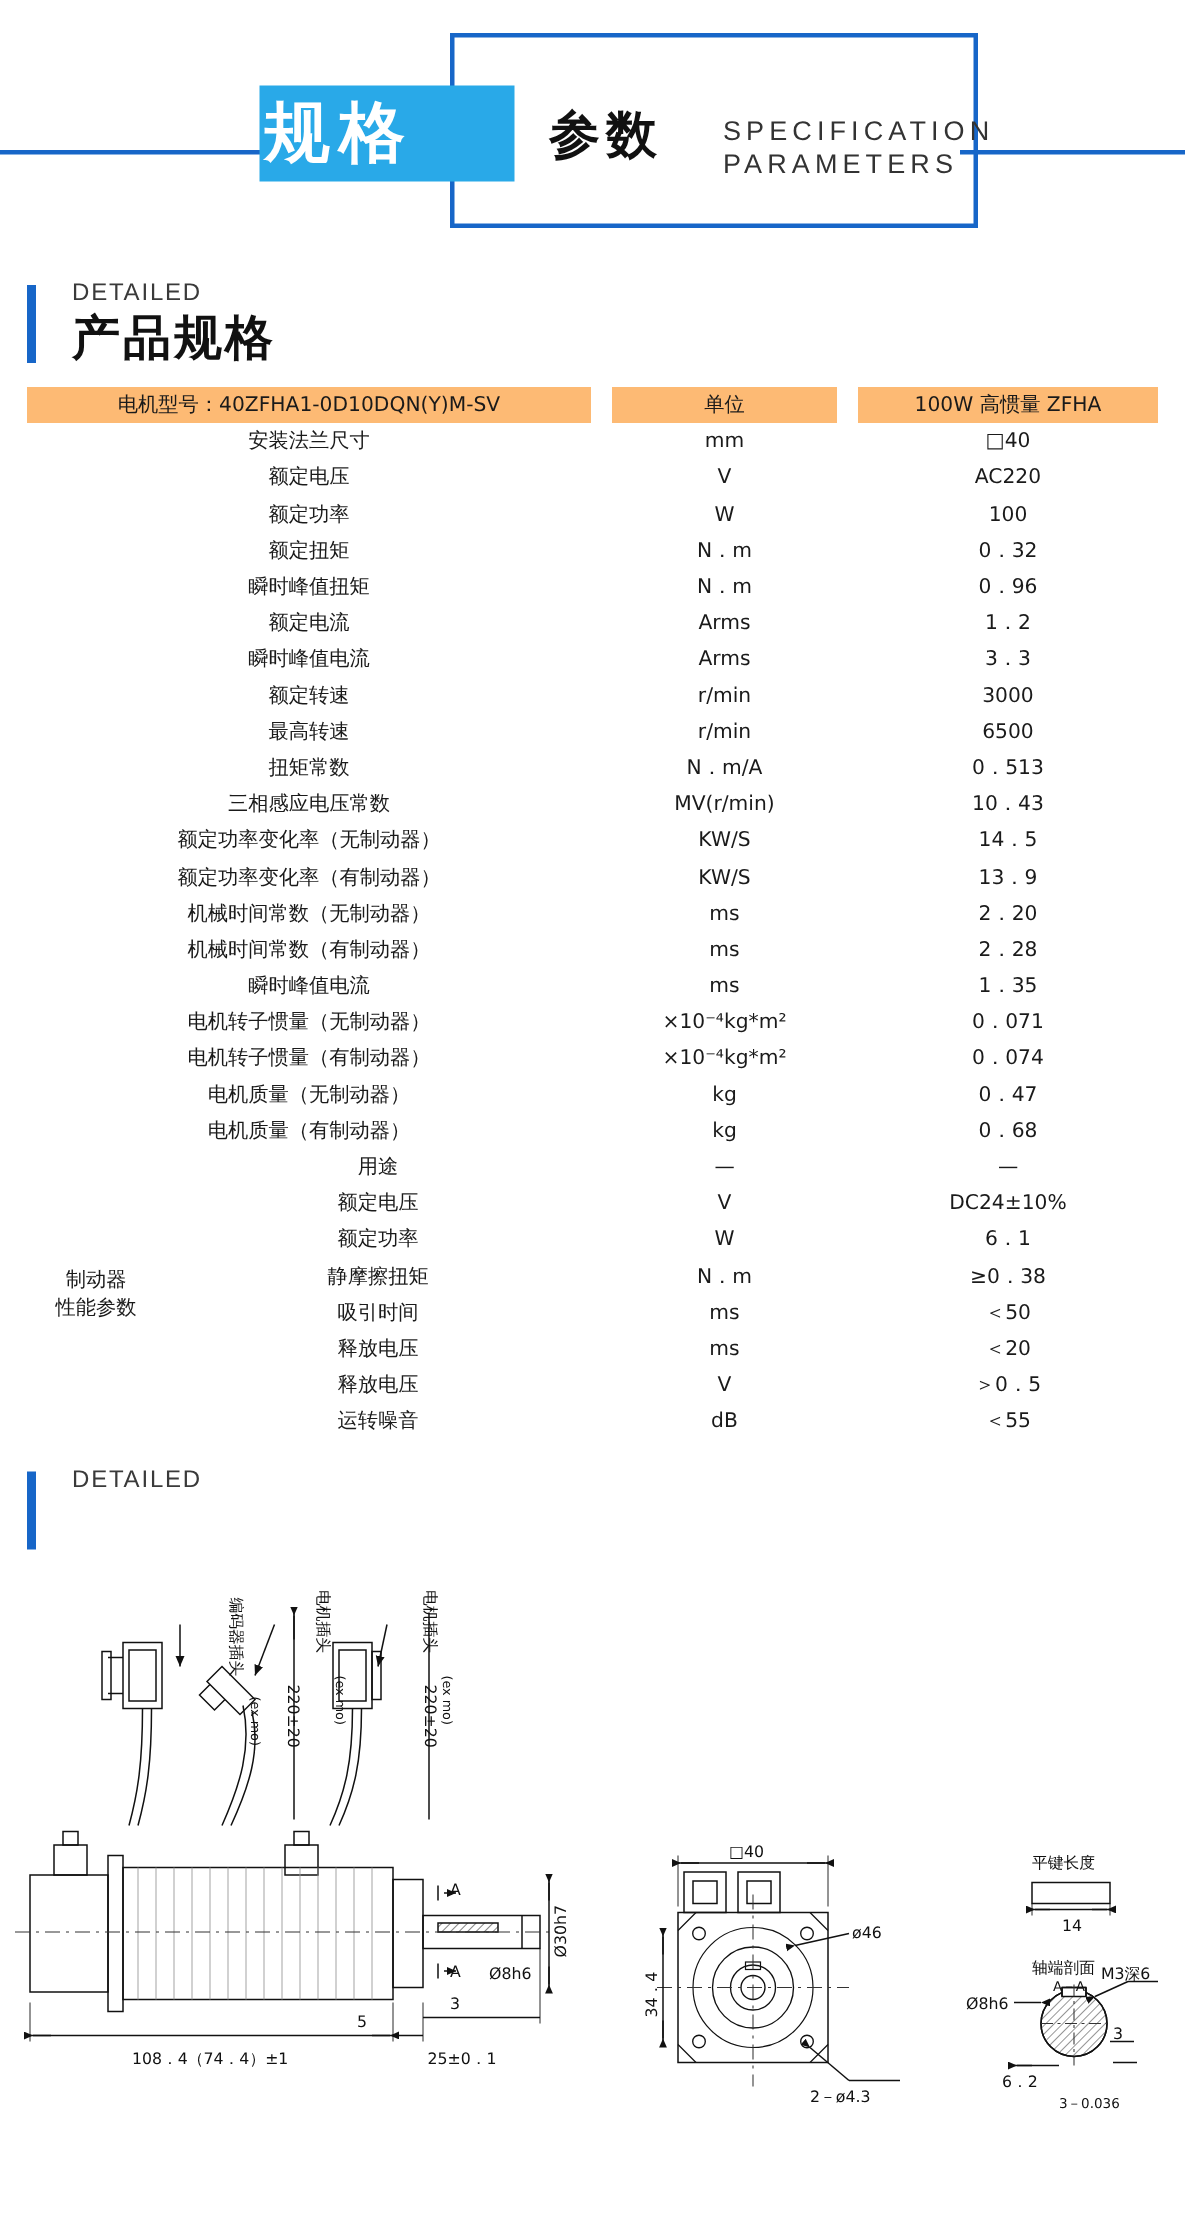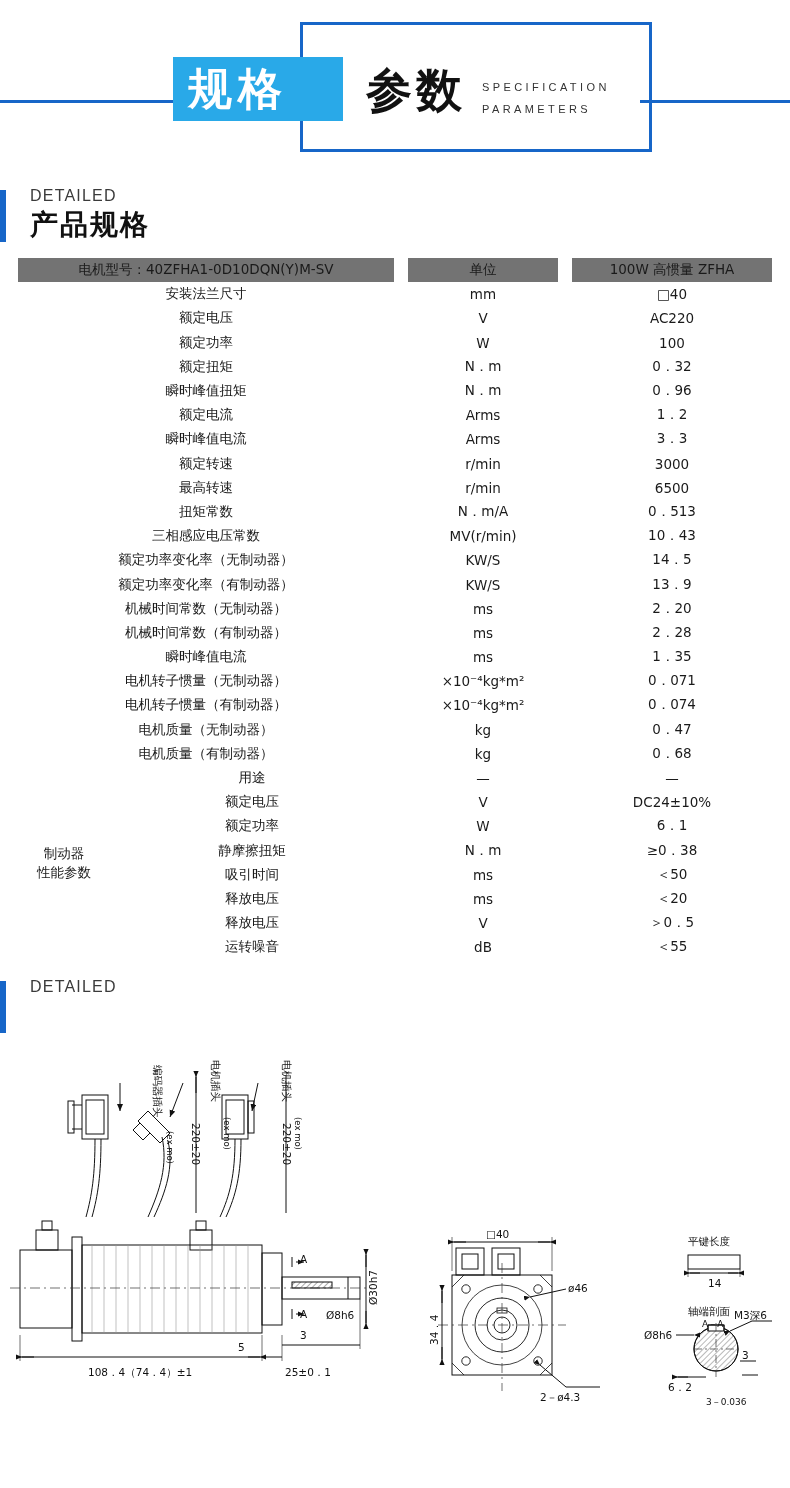--- a/index.html
+++ b/index.html
@@ -47,71 +47,72 @@
   .banner-block {
     position: absolute;
     left: 173px;
     top: 57px;
     width: 170px;
     height: 64px;
     background: #29a9e8;
   }
   .banner-cn1 {
     position: absolute;
-    left: 188px;
+    left: 176px;
     top: 58px;
     font-size: 44px;
     font-weight: bold;
     letter-spacing: 6px;
     color: #ffffff;
     line-height: 62px;
     font-family: "DejaVu Sans", sans-serif;
   }
   .banner-cn2 {
     position: absolute;
     left: 366px;
     top: 64px;
-    font-size: 46px;
+    font-size: 34px;
     font-weight: bold;
     letter-spacing: 4px;
     color: #111111;
     line-height: 52px;
     font-family: "DejaVu Sans", sans-serif;
   }
   .banner-en {
     position: absolute;
     left: 482px;
     top: 76px;
-    font-size: 11px;
+    font-size: 18px;
     letter-spacing: 3.4px;
     color: #333333;
     line-height: 22px;
   }
 
   
   .sec-head {
     position: relative;
     padding-left: 30px;
+    margin-left: 18px;
   }
   .sec-bar {
     position: absolute;
     left: 0;
     top: 4px;
     width: 6px;
     height: 52px;
     background: #1766c8;
   }
   .sec-en {
     font-size: 16px;
     color: #3a3a3a;
     letter-spacing: 1.2px;
     line-height: 20px;
   }
   .sec-cn {
-    font-size: 28px;
+    font-size: 32px;
     font-weight: bold;
     color: #111111;
     letter-spacing: 2px;
     line-height: 38px;
     font-family: "DejaVu Sans", sans-serif;
   }
 
   
   .spec-wrap {
     margin: 14px 18px 0 18px;
@@ -134,21 +135,21 @@
     color: #1a1a1a;
   }
   .col-a { width: 92px; }
   .col-b { width: 284px; }
   .col-gap { width: 14px; }
   .col-c { width: 150px; }
   .col-gap2 { width: 14px; }
   .col-d { width: 200px; }
 
   .hdr {
-    background: #737373;
+    background: #fdba74;
     font-weight: bold;
     font-size: 13.5px;
   }
   .cellline {
     border-bottom: 1px solid #dcdcdc;
   }
   .nobg { background: #ffffff; }
   .brakelabel {
     font-size: 13.5px;
     line-height: 19px;

